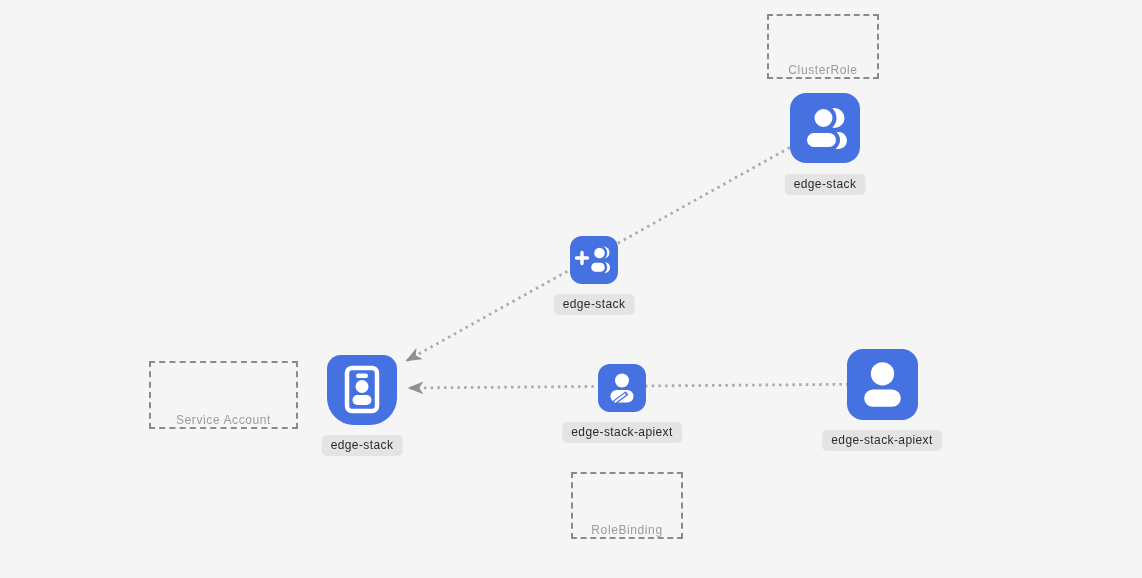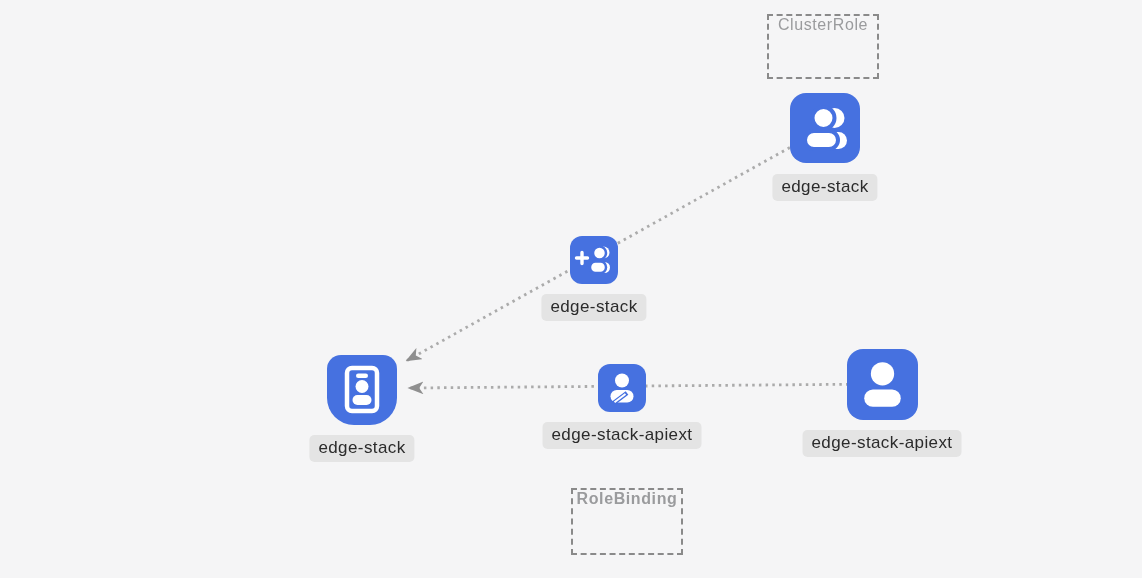--- a/index.html
+++ b/index.html
@@ -25,49 +25,49 @@
     fill:none;
     stroke:var(--line-gray);
     stroke-width:2.8;
     stroke-dasharray:2.5 4.2;
   }
   .arrowhead{fill:var(--arrow-gray);}
   .tbox{
     position:absolute;
     border:2px dashed var(--box-border);
     color:var(--box-text);
-    font-size:16px;
+    font-size:12px;
     letter-spacing:0.6px;
-    display:flex;align-items:flex-start;justify-content:center;
+    display:flex;align-items:flex-end;justify-content:center;
     box-sizing:border-box;
     white-space:nowrap;
   }
   .tbox-clusterrole{left:767px;top:14px;width:112px;height:65px;}
   .tbox-clusterrolebinding{left:462px;top:142px;width:182px;height:67px;}
   .tbox-serviceaccount{left:149px;top:361px;width:149px;height:68px;}
-  .tbox-rolebinding{left:571px;top:488px;width:112px;height:67px;font-weight:bold;}
+  .tbox-rolebinding{left:571px;top:472px;width:112px;height:67px;}
   .tbox-role{left:826px;top:472px;width:111px;height:67px;}
   .node{
     position:absolute;
     background:var(--node-blue);
     display:flex;align-items:center;justify-content:center;
   }
   .node svg{display:block;width:100%;height:100%;}
   .node-clusterrole{left:790px;top:93px;width:70px;height:70px;border-radius:16px;}
   .node-clusterrolebinding{left:570px;top:236px;width:48px;height:48px;border-radius:12px;}
   .node-serviceaccount{left:327px;top:355px;width:70px;height:70px;border-radius:14px 14px 27px 27px;}
   .node-rolebinding{left:598px;top:364px;width:48px;height:48px;border-radius:12px;}
   .node-role{left:847px;top:349px;width:71px;height:71px;border-radius:16px;}
   .blue-stroke{stroke:var(--node-blue);}
   .nlabel{
     position:absolute;
     transform:translateX(-50%);
     background:var(--label-bg);
     color:var(--label-text);
-    font-size:17px;
+    font-size:12px;
     letter-spacing:0.4px;
     padding:3px 9px 4px 9px;
     border-radius:5px;
     white-space:nowrap;
   }
   .nlabel-clusterrole{left:825px;top:174px;}
   .nlabel-clusterrolebinding{left:594px;top:294px;}
   .nlabel-serviceaccount{left:362px;top:435px;}
   .nlabel-rolebinding{left:622px;top:422px;}
   .nlabel-role{left:882px;top:430px;}
@@ -82,20 +82,23 @@
       <marker id="arrow" viewBox="0 0 15 12" markerWidth="16" markerHeight="13" refX="14.5" refY="6" orient="auto" markerUnits="userSpaceOnUse">
         <path class="arrowhead" d="M0,0 L15,6 L0,12 L4,6 Z"></path>
       </marker>
     </defs>
     <path class="edge" d="M825,128 L406,361" marker-end="url(#arrow)"></path>
     <path class="edge" d="M882,384 L408,388" marker-end="url(#arrow)"></path>
   </svg>
 
   <div class="tbox tbox-clusterrole">
     <span>ClusterRole</span>
+  </div>
+  <div class="tbox tbox-serviceaccount">
+    <span>Service Account</span>
   </div>
   <div class="tbox tbox-rolebinding">
     <span>RoleBinding</span>
   </div>
 
   <div class="node node-clusterrole">
     <svg viewBox="0 0 70 70">
       <circle cx="44.5" cy="25" r="10" fill="#fff"></circle>
       <rect x="27" y="39" width="30" height="17" rx="8.5" fill="#fff"></rect>
       <circle class="blue-stroke" cx="33.5" cy="25" r="11" fill="#fff" stroke-width="4"></circle>

